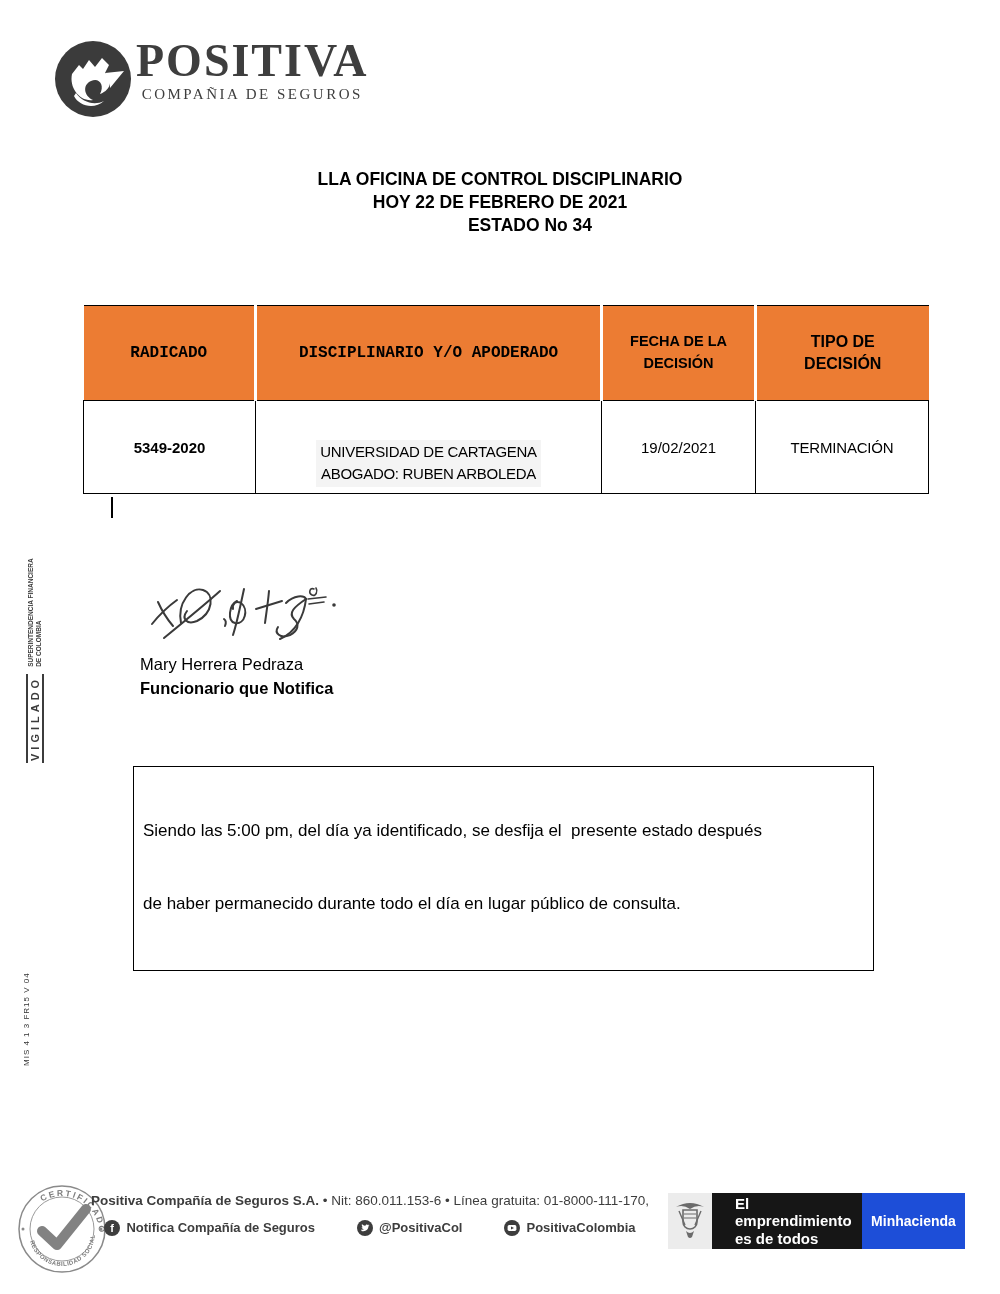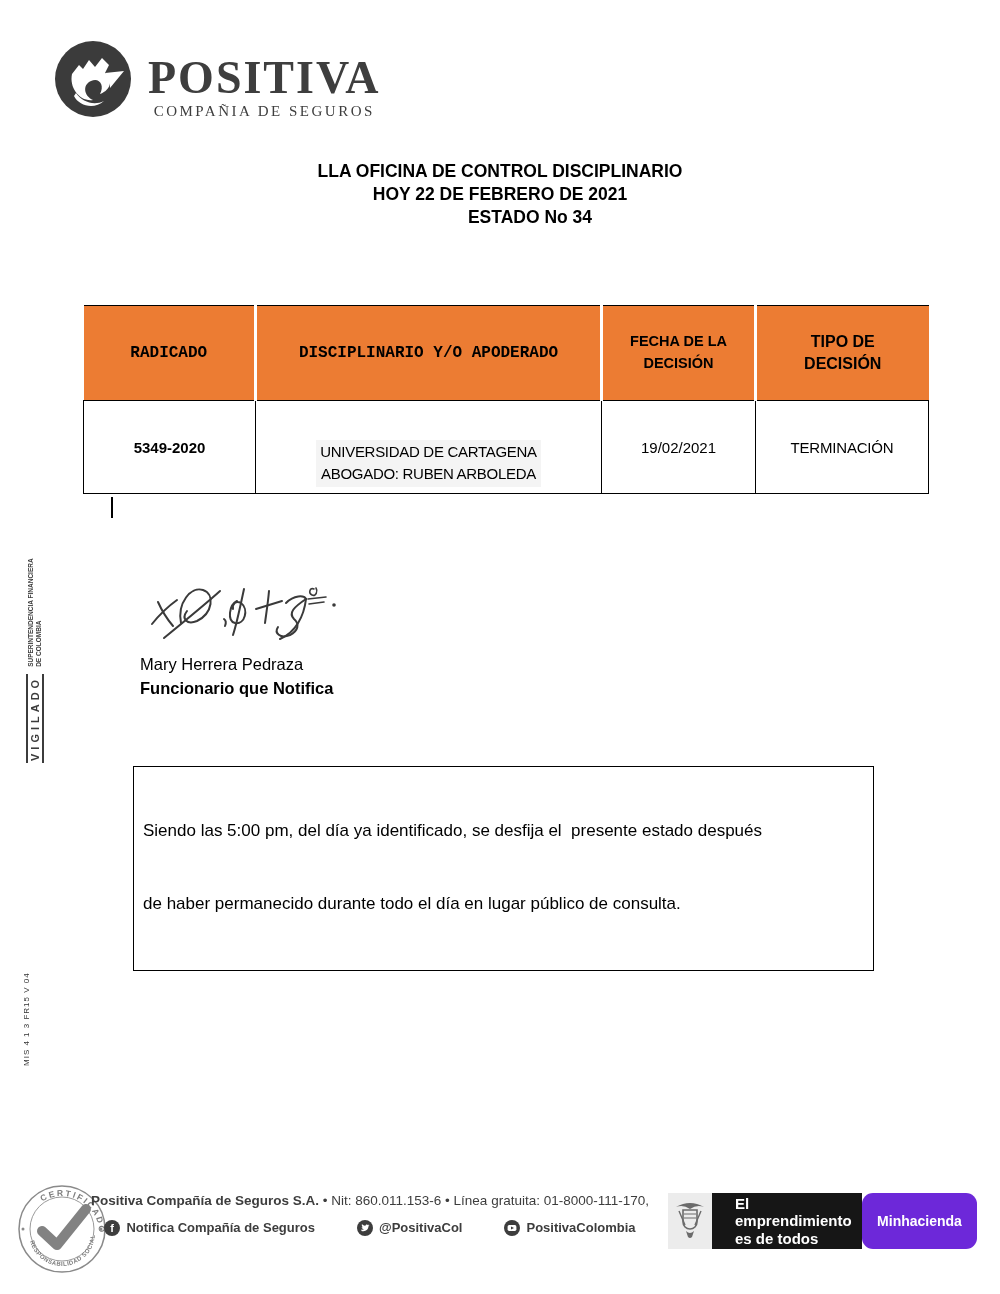--- a/index.html
+++ b/index.html
@@ -1,28 +1,28 @@
 <!DOCTYPE html>
 <html><head>
 <meta charset="utf-8">
 <style>
   * { margin:0; padding:0; box-sizing:border-box; }
   html,body { background:#fff; }
   body { font-family:"Liberation Sans", sans-serif; color:#000; }
   .page { position:relative; width:1000px; height:1294px; background:#fff; overflow:hidden; }
 
   
-  .logo { position:absolute; left:52px; top:38px; display:flex; align-items:flex-end; gap:14px; }
+  .logo { position:absolute; left:52px; top:38px; display:flex; align-items:flex-start; gap:2px; }
   .logo-icon svg { display:block; }
   .logo-text { color:#3e3e3e; font-family:"Liberation Serif", serif; }
   .logo-brand { font-size:46px; font-weight:600; letter-spacing:2px; line-height:1; }
   .logo-tagline { font-size:15px; letter-spacing:2.5px; margin-top:2px; text-align:center; }
 
   
-  .title-block { position:absolute; left:0; top:160px; width:1000px; text-align:center;
+  .title-block { position:absolute; left:0; top:168px; width:1000px; text-align:center;
                  font-weight:bold; font-size:17.5px; line-height:1.3; }
   .title-line3 { position:relative; left:30px; }
 
   
   .doc-table { position:absolute; left:83px; top:305px; border-collapse:collapse; table-layout:fixed; }
   .doc-table col.c1{width:172px;} .doc-table col.c2{width:346px;}
   .doc-table col.c3{width:154px;} .doc-table col.c4{width:173px;}
   .doc-table th { background:#EC7C33; height:95px; vertical-align:middle; text-align:center;
                   border-top:1px solid #000; border-bottom:1px solid #000; font-weight:bold; }
   .doc-table th + th { border-left:3px solid #fff; }
@@ -63,22 +63,22 @@
                  color:#3d3d3d; font-size:13.5px; line-height:1.6; }
   .footer-bold { font-weight:bold; }
   .social-row { margin-top:6px; display:flex; justify-content:center; gap:42px; align-items:center; }
   .social-item { display:flex; align-items:center; gap:6px; font-weight:bold; font-size:13px; color:#3d3d3d; }
   .social-item svg { display:block; }
 
   .gov-logos { position:absolute; left:668px; top:1193px; height:56px; display:flex; }
   .gov-coat { width:44px; background:#ececec; display:flex; align-items:center; justify-content:center; }
   .gov-black { width:150px; background:#161616; color:#fff; display:flex; flex-direction:column;
                justify-content:center; padding-left:23px; font-weight:bold; font-size:15px; line-height:1.15; }
-  .gov-gray { width:115px; background:#6d28d9; color:#fff; display:flex; align-items:center;
-              justify-content:center; font-weight:bold; font-size:14px;border-radius:11px; }
+  .gov-gray { width:103px; background:#1d4ed8; color:#fff; display:flex; align-items:center;
+              justify-content:center; font-weight:bold; font-size:14px; }
 </style>
 </head>
 <body>
 
 <div class="page">
 
   <div class="logo">
     <span class="logo-icon">
       <svg width="82" height="82" viewBox="0 0 82 82">
         <circle cx="41" cy="41" r="38" fill="#3b3b3b"></circle>

